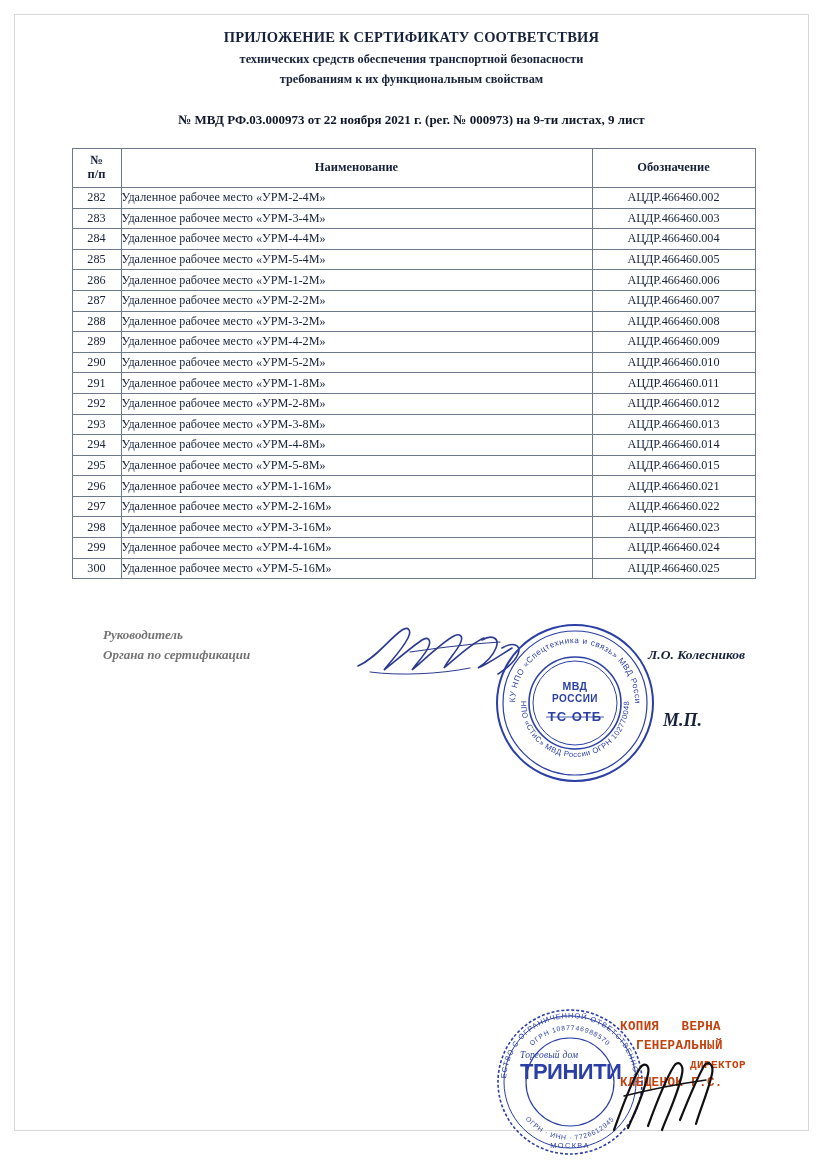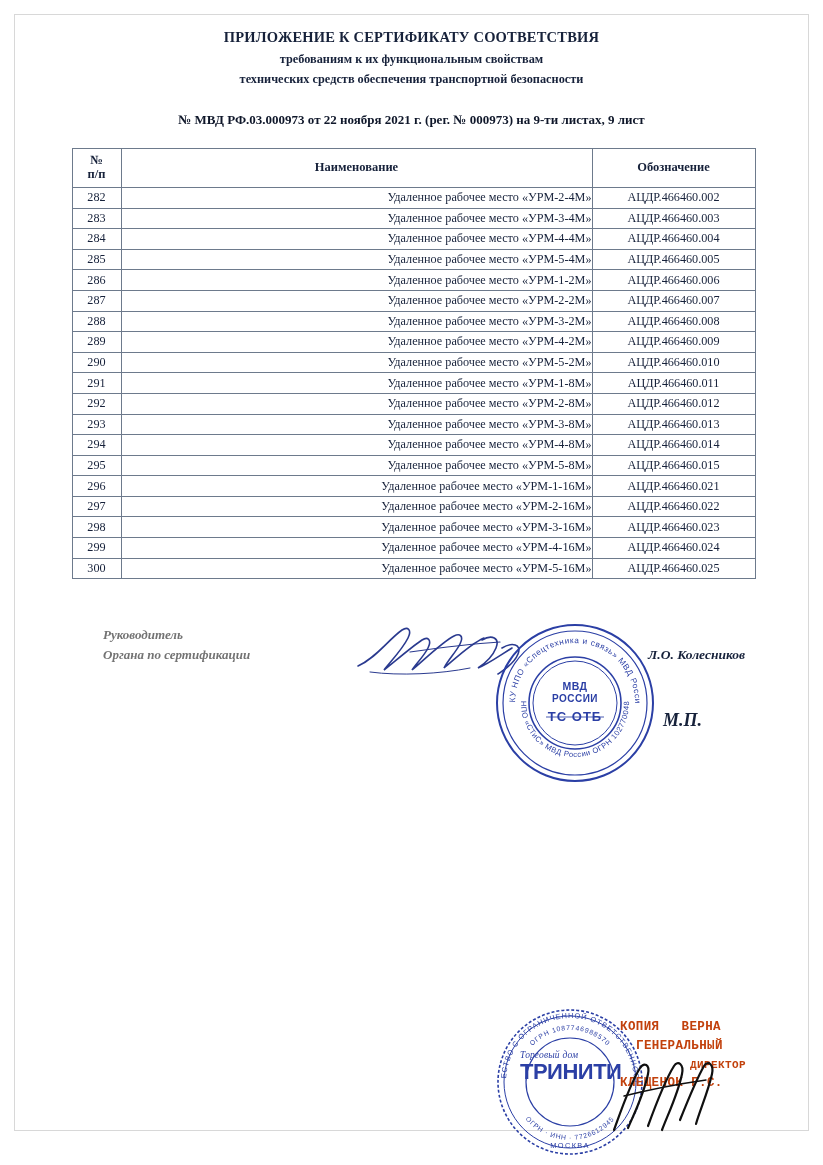--- a/index.html
+++ b/index.html
@@ -89,21 +89,21 @@
   table.items tbody td {
     height: 19.6px;
     font-size: 12.2px;
     vertical-align: middle;
   }
   td.num {
     text-align: center;
     padding: 0 2px;
   }
   td.name {
-    text-align: right;
+    text-align: left;
     padding-left: 8px;
   }
   td.desig {
     text-align: center;
   }
 
   
   .sign-block {
     position: absolute;
     left: 103px;
@@ -212,22 +212,22 @@
   }
 </style>
 </head>
 <body>
 
 <div class="page">
   <div class="page-border"></div>
 
   <div class="header">
     <div class="title-main">ПРИЛОЖЕНИЕ К СЕРТИФИКАТУ СООТВЕТСТВИЯ</div>
+    <div class="title-sub">технических средств обеспечения транспортной безопасности</div>
     <div class="title-sub">требованиям к их функциональным свойствам</div>
-    <div class="title-sub">технических средств обеспечения транспортной безопасности</div>
     <div class="cert-line">№ МВД РФ.03.000973 от 22 ноября 2021 г. (рег. № 000973) на 9-ти листах, 9 лист</div>
   </div>
 
   <div class="table-wrap">
     <table class="items">
       <thead>
         <tr>
           <th class="col-num">
             <div>№</div>
             <div>п/п</div>

